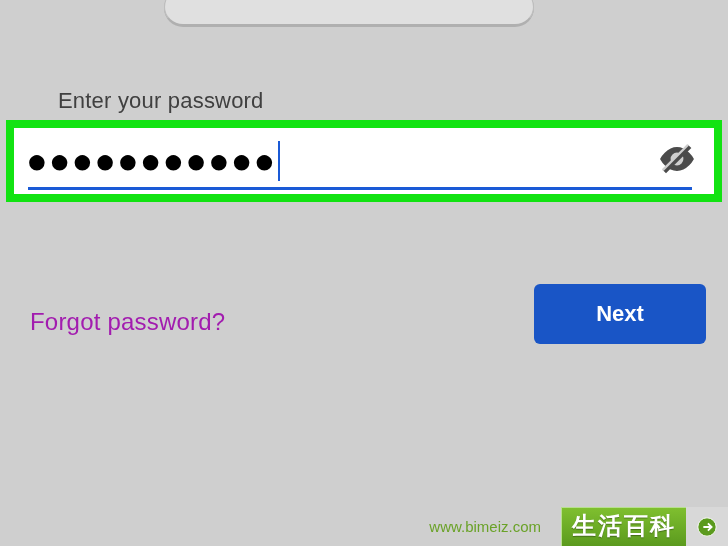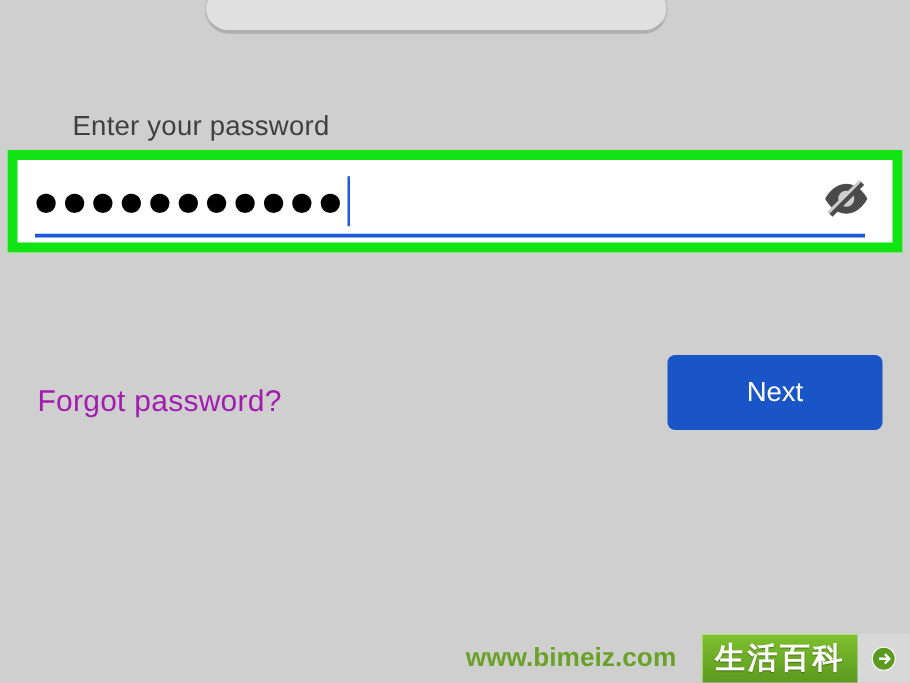--- a/index.html
+++ b/index.html
@@ -97,21 +97,21 @@
     position: absolute;
     right: 22px;
     top: 284px;
     width: 172px;
     height: 60px;
     background: #1955c6;
     border-radius: 6px;
     border: none;
     color: #fff;
     font-size: 22px;
-    font-weight: 400;
+    font-weight: 700;
     display: flex;
     align-items: center;
     justify-content: center;
     cursor: pointer;
   }
 
   .wm {
     position: absolute;
     right: 0;
     bottom: 0;
@@ -129,22 +129,22 @@
     letter-spacing: 2px;
     text-shadow: 0 1px 1px rgba(0,0,0,0.35);
     border-top: 1px solid #b7e08e;
     border-left: 1px solid #b7e08e;
     display: flex;
     align-items: center;
     margin-left: 12px;
   }
   .wm .url {
     color: #6aa228;
-    font-size: 21px;
-    font-weight: 700;
+    font-size: 15px;
+    font-weight: 400;
     padding: 0 8px;
     display: flex;
     align-items: center;
   }
   .wm .flag {
     width: 42px;
     background: rgba(255,255,255,0.2);
     display: flex;
     align-items: center;
     justify-content: center;

